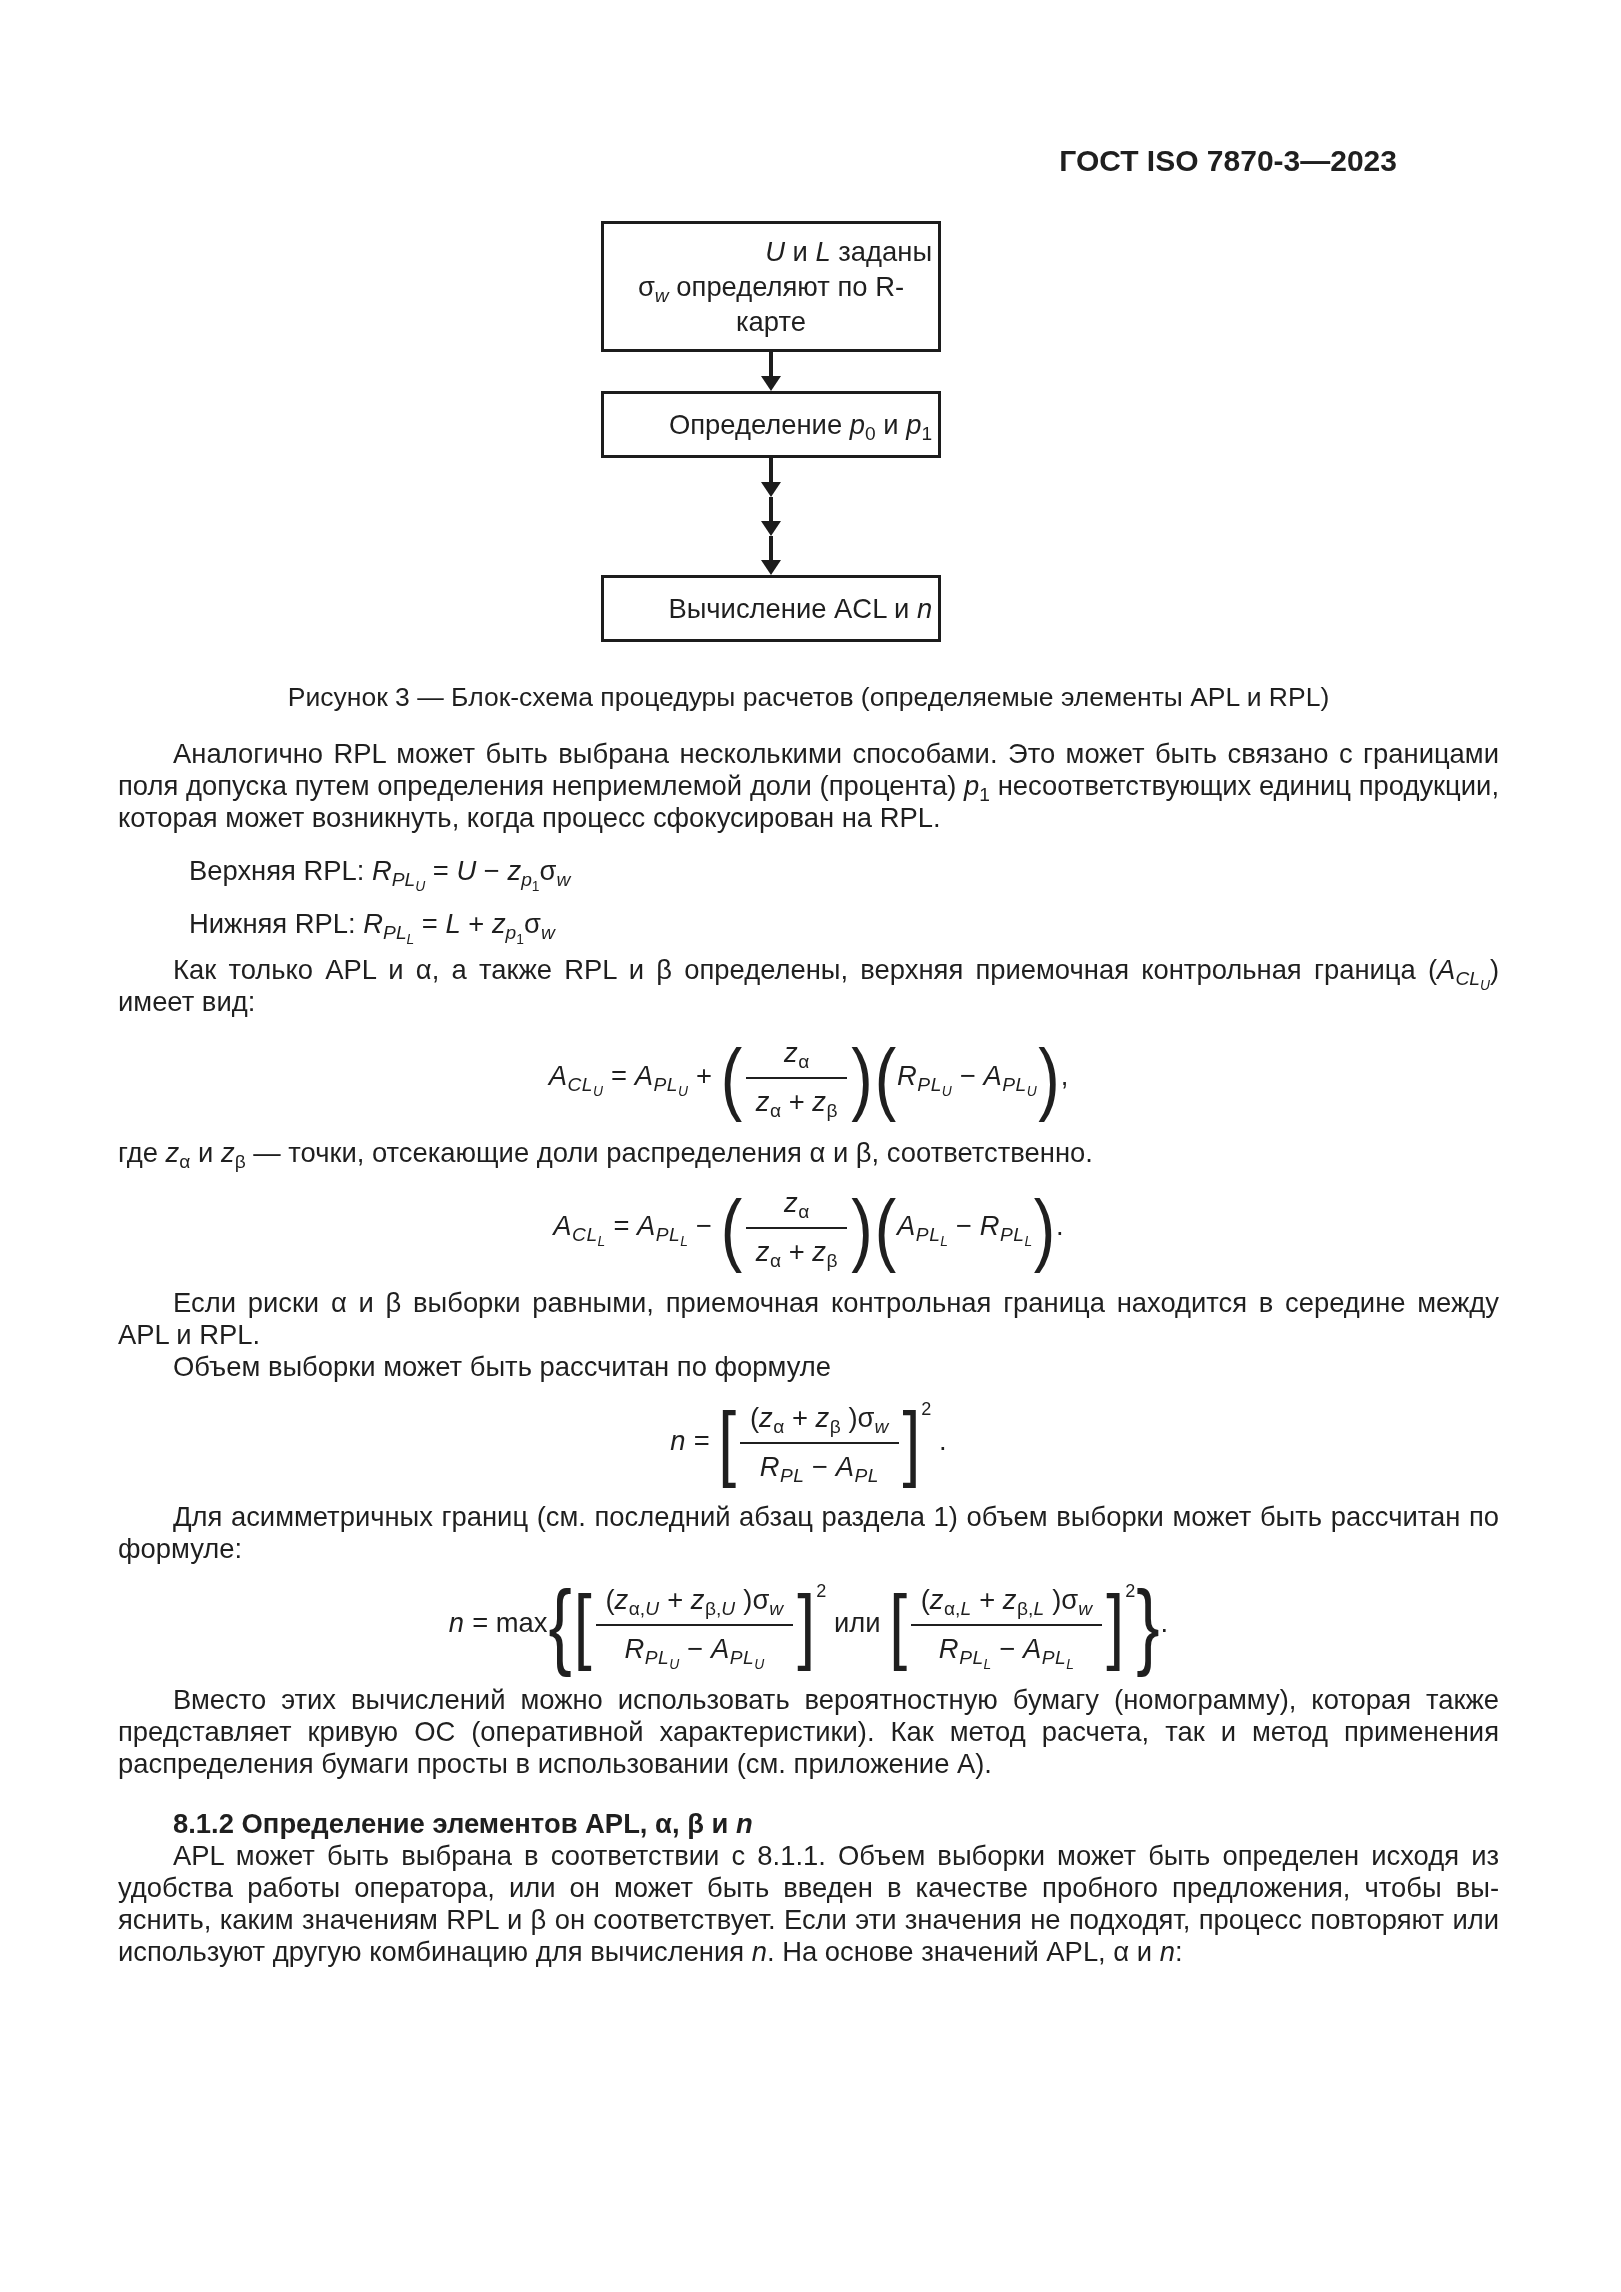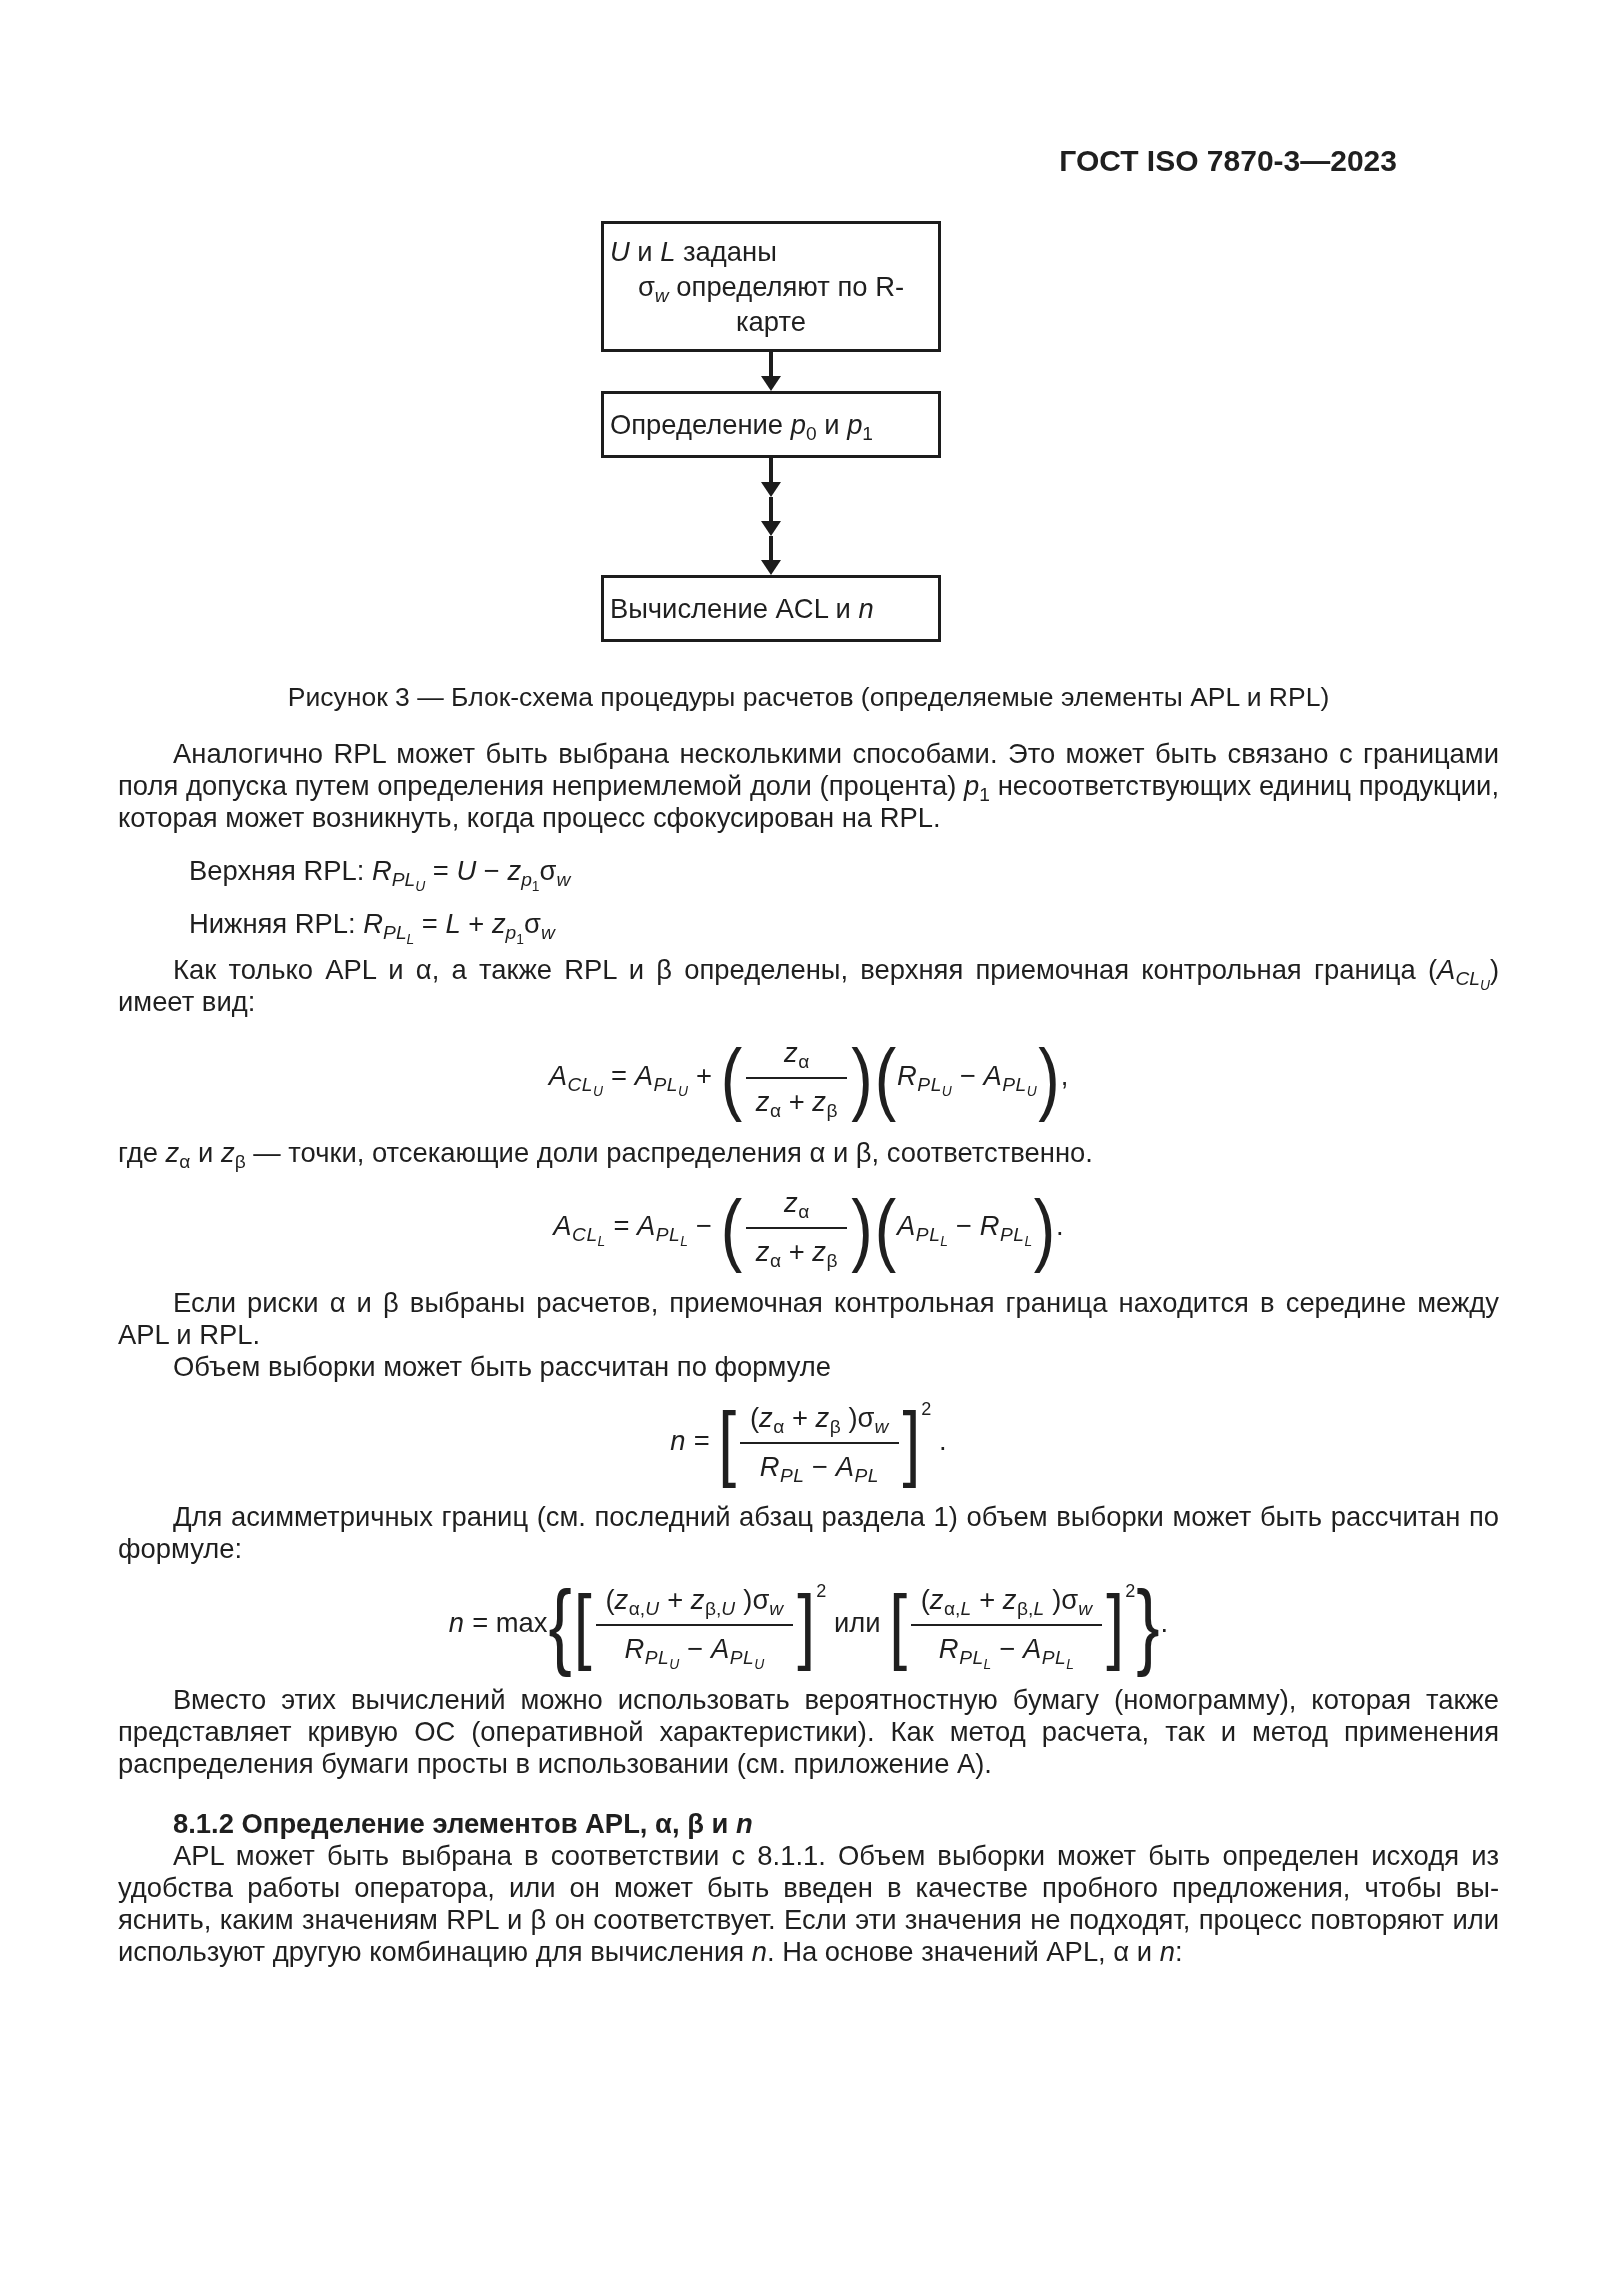--- a/index.html
+++ b/index.html
@@ -21,21 +21,21 @@
     font-weight:700;
     font-size:30px;
     line-height:35px;
   }
   
   .flowchart{width:340px;margin-left:483px;margin-top:43px;}
   .fbox{
     border:3.9px solid #1c1c1c;
     box-sizing:border-box;
     min-height:67px;
-    display:flex;flex-direction:column;justify-content:center;align-items:flex-start;
+    display:flex;flex-direction:column;justify-content:center;align-items:flex-end;
     text-align:center;
     font-size:27.4px;line-height:35px;
     padding:9.8px 5.9px;
     background:#ffffff;
   }
   .fbox.tall{min-height:94px;}
   .arrow{height:39px;display:flex;flex-direction:column;align-items:center;}
   .arrow .stem{width:3.9px;flex:1;background:#1c1c1c;}
   .arrow .head{width:0;height:0;border-left:10.8px solid transparent;border-right:10.8px solid transparent;border-top:15.7px solid #1c1c1c;}
   
@@ -111,21 +111,21 @@
     <div class="math-line">Нижняя RPL: <i>R</i><sub><i>PL<sub>L</sub></i></sub> = <i>L</i> + <i>z</i><sub><i>p</i><sub>1</sub></sub>σ<sub><i>w</i></sub></div>
 
     <p class="para mt2">Как только APL и α, а также RPL и β определены, верхняя приемочная контрольная граница (<i>A</i><sub><i>CL<sub>U</sub></i></sub>) имеет вид:</p>
 
     <div class="formula"><i>A</i><sub><i>CL<sub>U</sub></i></sub> = <i>A</i><sub><i>PL<sub>U</sub></i></sub> + <span class="bp">(</span><span class="frac"><span class="num"><i>z</i><sub>α</sub></span><span class="den"><i>z</i><sub>α</sub> + <i>z</i><sub>β</sub></span></span><span class="bp">)</span><span class="bp">(</span><i>R</i><sub><i>PL<sub>U</sub></i></sub> − <i>A</i><sub><i>PL<sub>U</sub></i></sub><span class="bp">)</span>,</div>
 
     <p class="para noindent">где <i>z</i><sub>α</sub> и <i>z</i><sub>β</sub> — точки, отсекающие доли распределения α и β, соответственно.</p>
 
     <div class="formula"><i>A</i><sub><i>CL<sub>L</sub></i></sub> = <i>A</i><sub><i>PL<sub>L</sub></i></sub> − <span class="bp">(</span><span class="frac"><span class="num"><i>z</i><sub>α</sub></span><span class="den"><i>z</i><sub>α</sub> + <i>z</i><sub>β</sub></span></span><span class="bp">)</span><span class="bp">(</span><i>A</i><sub><i>PL<sub>L</sub></i></sub> − <i>R</i><sub><i>PL<sub>L</sub></i></sub><span class="bp">)</span>.</div>
 
-    <p class="para">Если риски α и β выбраны расчетов, приемочная контрольная граница находится в середине меж­ду APL и RPL.</p>
+    <p class="para">Если риски α и β выборки равными, приемочная контрольная граница находится в середине меж­ду APL и RPL.</p>
     <p class="para">Объем выборки может быть рассчитан по формуле</p>
 
     <div class="formula"><i>n</i> = <span class="bk">[</span><span class="frac"><span class="num">(<i>z</i><sub>α</sub> + <i>z</i><sub>β</sub> )σ<sub><i>w</i></sub></span><span class="den"><i>R</i><sub><i>PL</i></sub> − <i>A</i><sub><i>PL</i></sub></span></span><span class="bk">]</span><sup class="pw">2</sup> .</div>
 
     <p class="para">Для асимметричных границ (см. последний абзац раздела 1) объем выборки может быть рассчи­тан по формуле:</p>
 
     <div class="formula"><i>n</i> = max<span class="bc">{</span><span class="bk">[</span><span class="frac"><span class="num">(<i>z</i><sub>α,<i>U</i></sub> + <i>z</i><sub>β,<i>U</i></sub> )σ<sub><i>w</i></sub></span><span class="den"><i>R</i><sub><i>PL<sub>U</sub></i></sub> − <i>A</i><sub><i>PL<sub>U</sub></i></sub></span></span><span class="bk">]</span><sup class="pw">2</sup> или <span class="bk">[</span><span class="frac"><span class="num">(<i>z</i><sub>α,<i>L</i></sub> + <i>z</i><sub>β,<i>L</i></sub> )σ<sub><i>w</i></sub></span><span class="den"><i>R</i><sub><i>PL<sub>L</sub></i></sub> − <i>A</i><sub><i>PL<sub>L</sub></i></sub></span></span><span class="bk">]</span><sup class="pw">2</sup><span class="bc">}</span>.</div>
 
     <p class="para">Вместо этих вычислений можно использовать вероятностную бумагу (номограмму), которая также представляет кривую ОС (оперативной характеристики). Как метод расчета, так и метод применения распределения бумаги просты в использовании (см. приложение А).</p>
 

